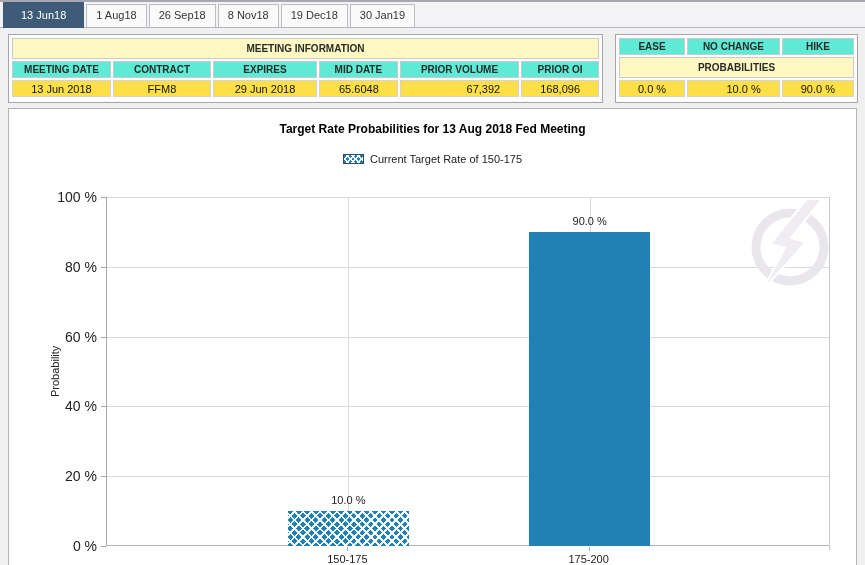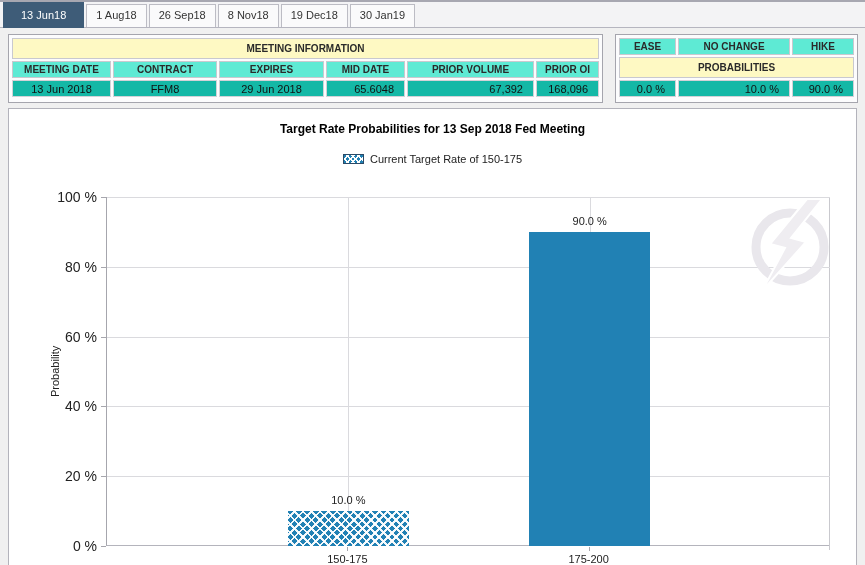--- a/index.html
+++ b/index.html
@@ -34,22 +34,22 @@
   }
   #meeting-table-wrap { left:8px;  width:595px; }
   #prob-table-wrap    { left:615px; width:243px; }
   table.info { width:100%; border-collapse:separate; border-spacing:2px; }
   table.info th, table.info td {
     border:1px solid #c9c9cf; font-size:10px; overflow:hidden; white-space:nowrap;
   }
   table.info th.title-cell { background:#fef9c3; height:21px; text-align:center; font-weight:bold; color:#2a2a2a; }
   table.info th.col-head   { background:#5eead4; height:17px; text-align:center; font-weight:bold; color:#2a2a2a; }
   table.info td.val {
-    background:#14b8a6; height:17px; font-size:11px; color:#111;
-    border:1px solid #d2d2d7; padding:0 10px; text-align:center; font-weight:normal;
+    background:#fde047; height:17px; font-size:11px; color:#111;
+    border:1px solid #d2d2d7; padding:0 18px; text-align:center; font-weight:normal;
   }
   table.info td.val.right { text-align:right; }
   
   .chart-panel {
     position:absolute; left:8px; top:108px; width:849px; height:470px;
     background:#fff; border:1px solid #b3b3bb;
   }
   .chart-title {
     position:absolute; top:13px; left:0; width:100%;
     text-align:center; font-size:12px; font-weight:bold; color:#000;
@@ -169,21 +169,21 @@
     <tr id="prob-vals">
           <td class="val right">0.0 %</td>
           <td class="val right">10.0 %</td>
           <td class="val right">90.0 %</td>
         </tr>
   </tbody>
     </table>
 </div>
 
 <div class="chart-panel">
-  <div class="chart-title">Target Rate Probabilities for 13 Sep 2018 Fed Meeting</div>
+  <div class="chart-title">Target Rate Probabilities for 13 Aug 2018 Fed Meeting</div>
 
   <div class="legend">
     <span class="legend-swatch"></span>
     <span class="legend-label">Current Target Rate of 150-175</span>
   </div>
 
   <div class="y-axis-title">Probability</div>
 
   <div class="plot" id="plot">
     <div class="plot-right-border"></div>

